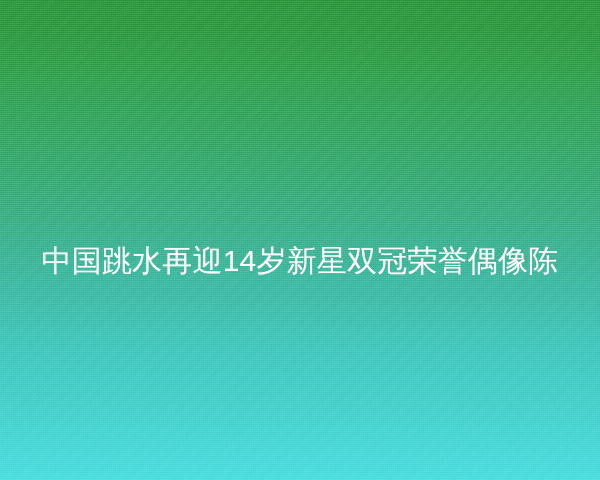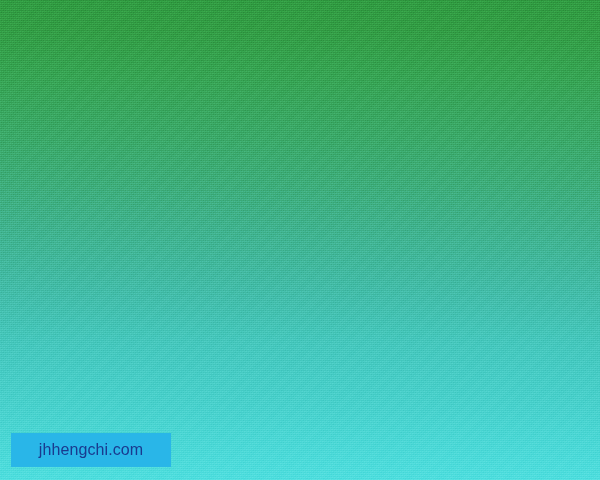--- a/index.html
+++ b/index.html
@@ -140,19 +140,17 @@
 
 <div class="poster">
 
   <div class="poster-bg"></div>
 
   <div class="poster-noise"></div>
 
   <div class="poster-noise-b"></div>
 
   <div class="headline">
+    <span class="headline-line">中国跳水再迎14岁新星双冠荣誉偶像陈</span>
   </div>
 
-  <div class="watermark">
-    <span class="watermark-text">jhhengchi.com</span>
-  </div>
 
 </div>
 
 </body></html>

